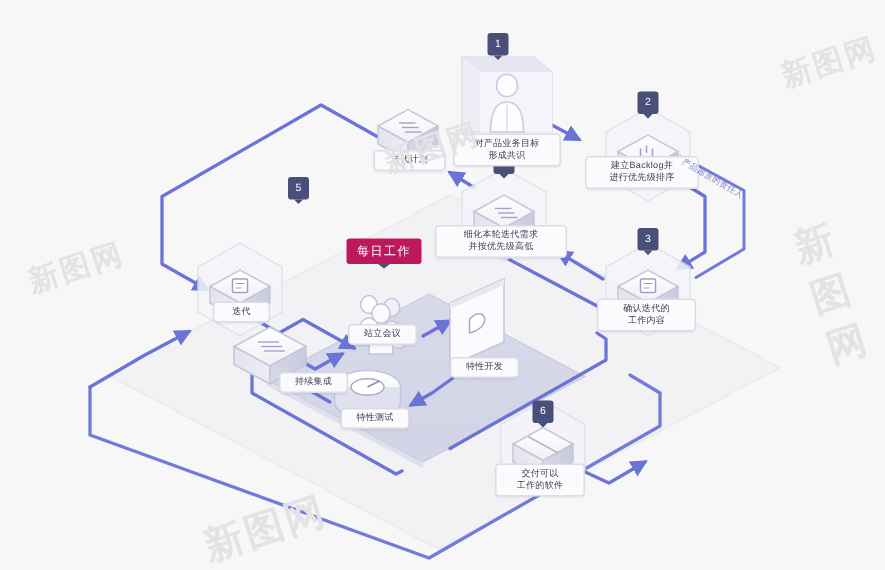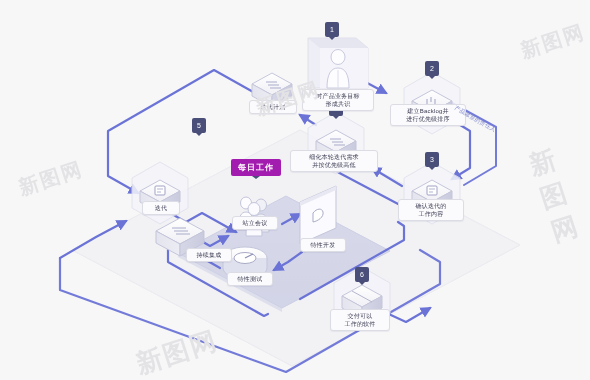--- a/index.html
+++ b/index.html
@@ -40,27 +40,26 @@
   .badge::after{
     content:"";position:absolute;bottom:-3px;left:50%;
     transform:translateX(-50%);
     border-left:3px solid transparent;
     border-right:3px solid transparent;
     border-top:3px solid #4a4f7a;
   }
   
   .banner{
     position:absolute;
-    background:#a21caf;
+    background:#be185d;
     color:#fff;
     font-size:8px;
     padding:3px 7px;
     border-radius:2px;
     letter-spacing:1px;
-    font-weight:bold;
   }
   .banner::after{
     content:"";position:absolute;bottom:-3px;left:50%;
     transform:translateX(-50%);
     border-left:4px solid transparent;
     border-right:4px solid transparent;
     border-top:3px solid #4a4f7a;
   }
   
   .route-cap{

